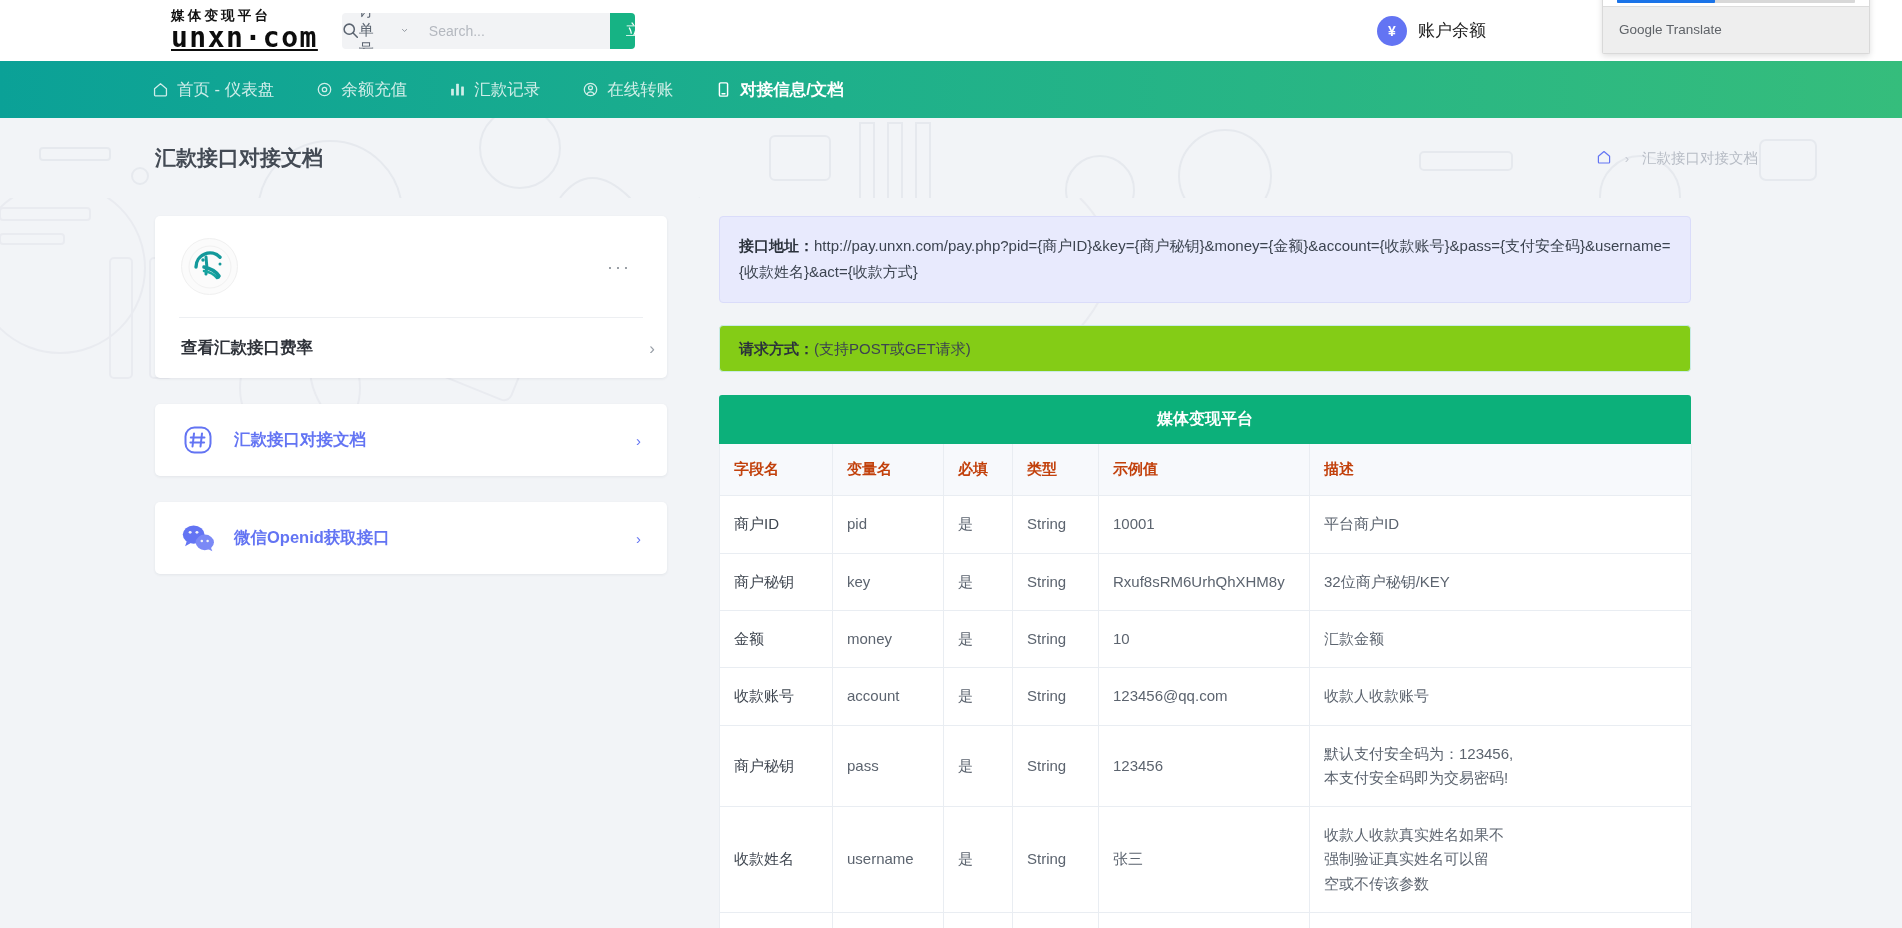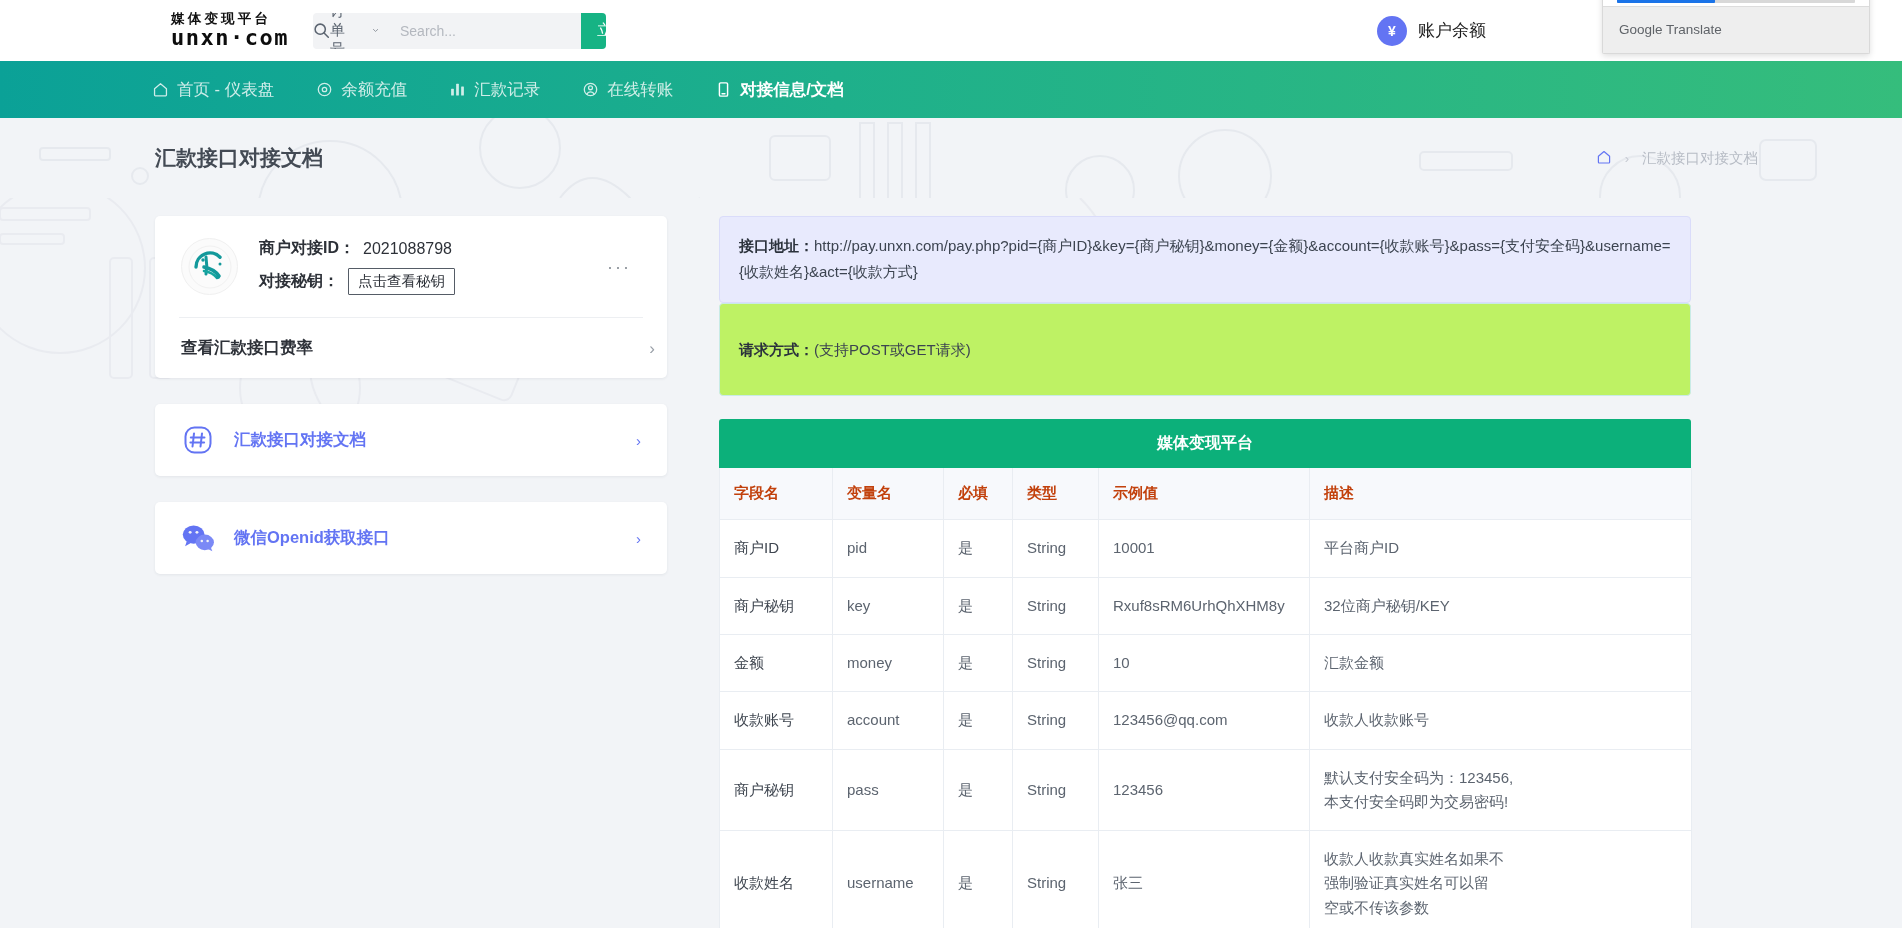--- a/index.html
+++ b/index.html
@@ -31,25 +31,26 @@
     line-height: 1;
   }
   .logo-sub {
     font-size: 13.5px;
     letter-spacing: 3.2px;
     color: #111;
     font-weight: 700;
     margin-bottom: 2px;
   }
   .logo-main {
-    font-size: 22px;
+    font-size: 28px;
     font-weight: 900;
     letter-spacing: 1.5px;
     color: #0d0d0d;
     font-family: "DejaVu Sans Mono", "Liberation Mono", monospace;
+    text-decoration: underline;
   }
 
   .searchbar {
     margin-left: 24px;
     display: flex;
     align-items: center;
     height: 36px;
     background: #f2f3f5;
     border-radius: 4px;
     overflow: hidden;
@@ -350,23 +351,24 @@
     font-size: 15px;
     line-height: 1.72;
     color: #3c4450;
     word-break: break-all;
   }
   .info-box.url {
     background: #e8eafd;
     border: 1px solid #dadcfa;
   }
   .info-box.method {
-    background: #bef264;
+    background: #84cc16;
     border: 1px solid #c9ebe6;
-    padding: 33px 19px;
+    margin-top: 22px;
+    padding: 10px 19px;
   }
   .info-box b { font-weight: 700; color: #2b323c; }
   .info-box .mono {
     font-family: "Liberation Sans", sans-serif;
     color: #3c4450;
   }
 
   .table-title {
     margin-top: 23px;
     background: #0cb07a;
@@ -566,30 +568,20 @@
             <svg width="48" height="48" viewBox="0 0 48 48">
               <circle cx="24" cy="24" r="21" fill="none" stroke="#f1f1f1" stroke-width="1"></circle>
               <path d="M10 24a14 14 0 0 1 24-9.8" fill="none" stroke="#13999b" stroke-width="3.4" stroke-linecap="round"></path>
               <path d="M20 14 q1.5 9 0 17" fill="none" stroke="#13999b" stroke-width="3" stroke-linecap="round"></path>
               <path d="M18 24 q10 2 15 9" fill="none" stroke="#13999b" stroke-width="3.6" stroke-linecap="round"></path>
               <path d="M18 28 q9 1.5 13 7" fill="none" stroke="#17a6a0" stroke-width="2.6" stroke-linecap="round"></path>
               <circle cx="17" cy="17" r="1.7" fill="#13999b"></circle>
               <circle cx="34" cy="21" r="1.5" fill="#13999b"></circle>
               <circle cx="32" cy="34" r="2" fill="#13999b"></circle>
             </svg>
-          </div>
-          <div class="merchant-info">
-            <div class="merchant-line">
-              <span class="lbl">商户对接ID：</span>
-              <span class="val">2021088798</span>
-            </div>
-            <div class="merchant-line">
-              <span class="lbl">对接秘钥：</span>
-              <button class="key-btn">点击查看秘钥</button>
-            </div>
           </div>
           <div class="dots-menu">···</div>
         </div>
         <div class="card-divider"></div>
         <div class="card-row">
           <span class="card-row-label">查看汇款接口费率</span>
           <span class="chev">›</span>
         </div>
       </div>
 

